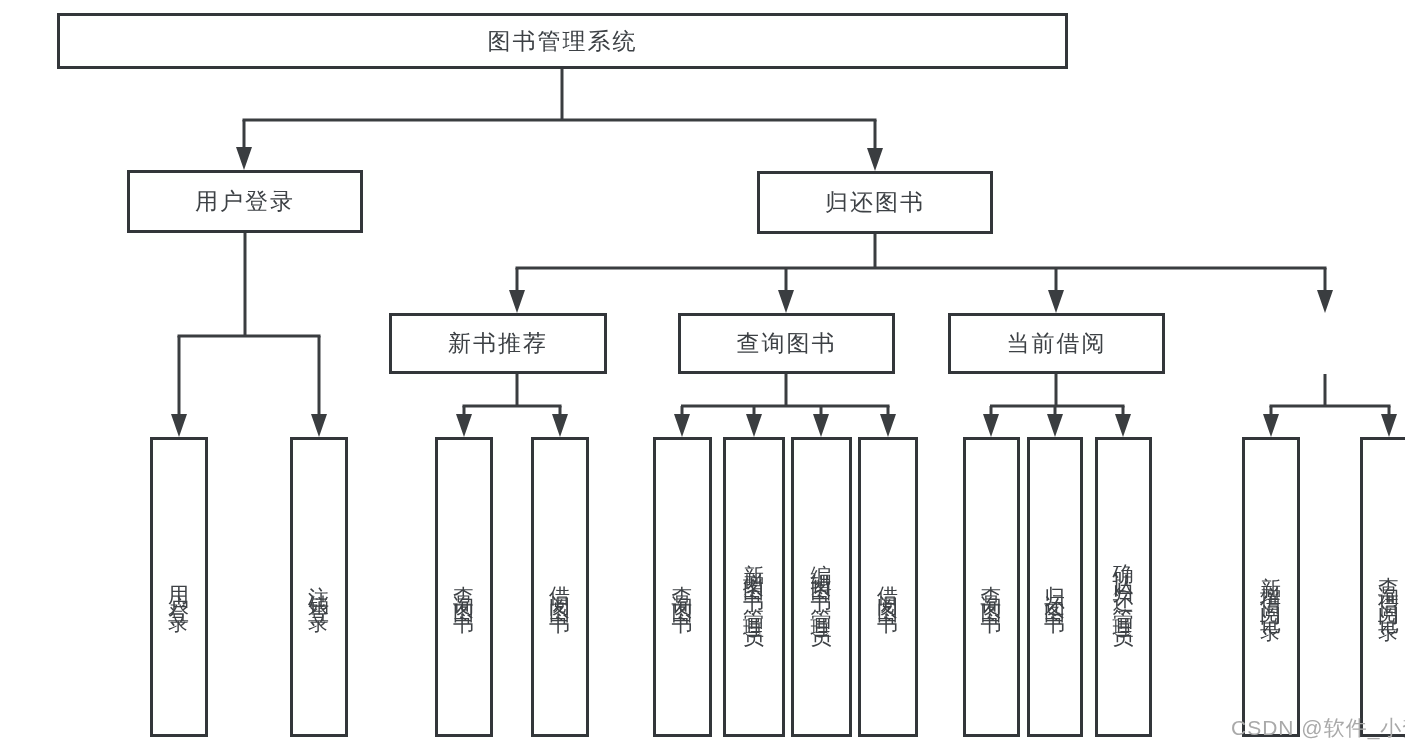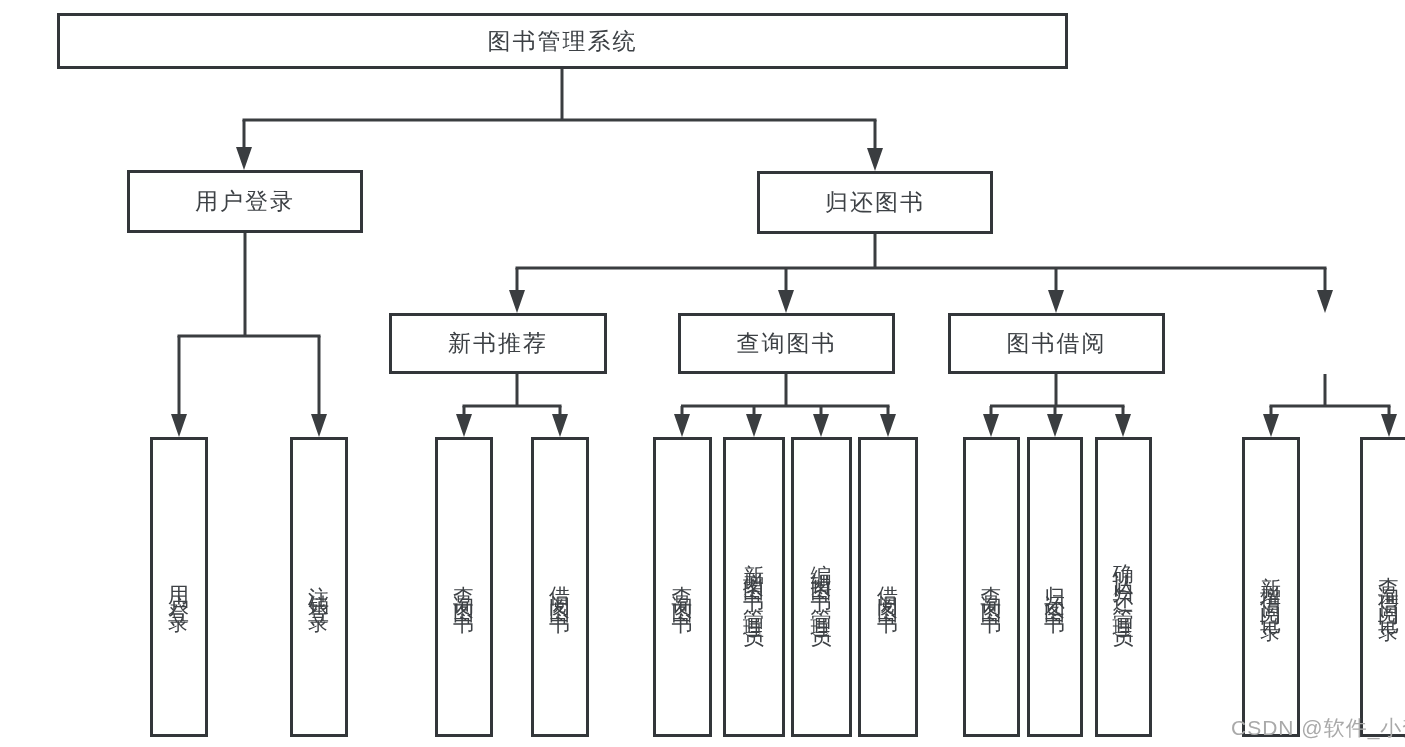--- a/index.html
+++ b/index.html
@@ -122,21 +122,21 @@
     </g>
   </svg>
 
   <div class="node hbox" style="left:12px;top:13px;width:1011px;height:56px;">图书管理系统</div>
 
   <div class="node hbox" style="left:82px;top:170px;width:236px;height:63px;">用户登录</div>
   <div class="node hbox" style="left:712px;top:171px;width:236px;height:63px;">归还图书</div>
 
   <div class="node hbox" style="left:344px;top:313px;width:218px;height:61px;">新书推荐</div>
   <div class="node hbox" style="left:633px;top:313px;width:217px;height:61px;">查询图书</div>
-  <div class="node hbox" style="left:903px;top:313px;width:217px;height:61px;">图书借阅</div>
+  <div class="node hbox" style="left:903px;top:313px;width:217px;height:61px;">当前借阅</div>
 
   <div class="node vbox" style="left:105px;top:437px;width:58px;height:300px;">用户登录</div>
   <div class="node vbox" style="left:245px;top:437px;width:58px;height:300px;">注销登录</div>
 
   <div class="node vbox" style="left:390px;top:437px;width:58px;height:300px;">查询图书</div>
   <div class="node vbox" style="left:486px;top:437px;width:58px;height:300px;">借阅图书</div>
 
   <div class="node vbox" style="left:608px;top:437px;width:59px;height:300px;">查询图书</div>
   <div class="node vbox" style="left:678px;top:437px;width:62px;height:300px;">新增图书（管理员）</div>
   <div class="node vbox" style="left:746px;top:437px;width:61px;height:300px;">编辑图书（管理员）</div>

